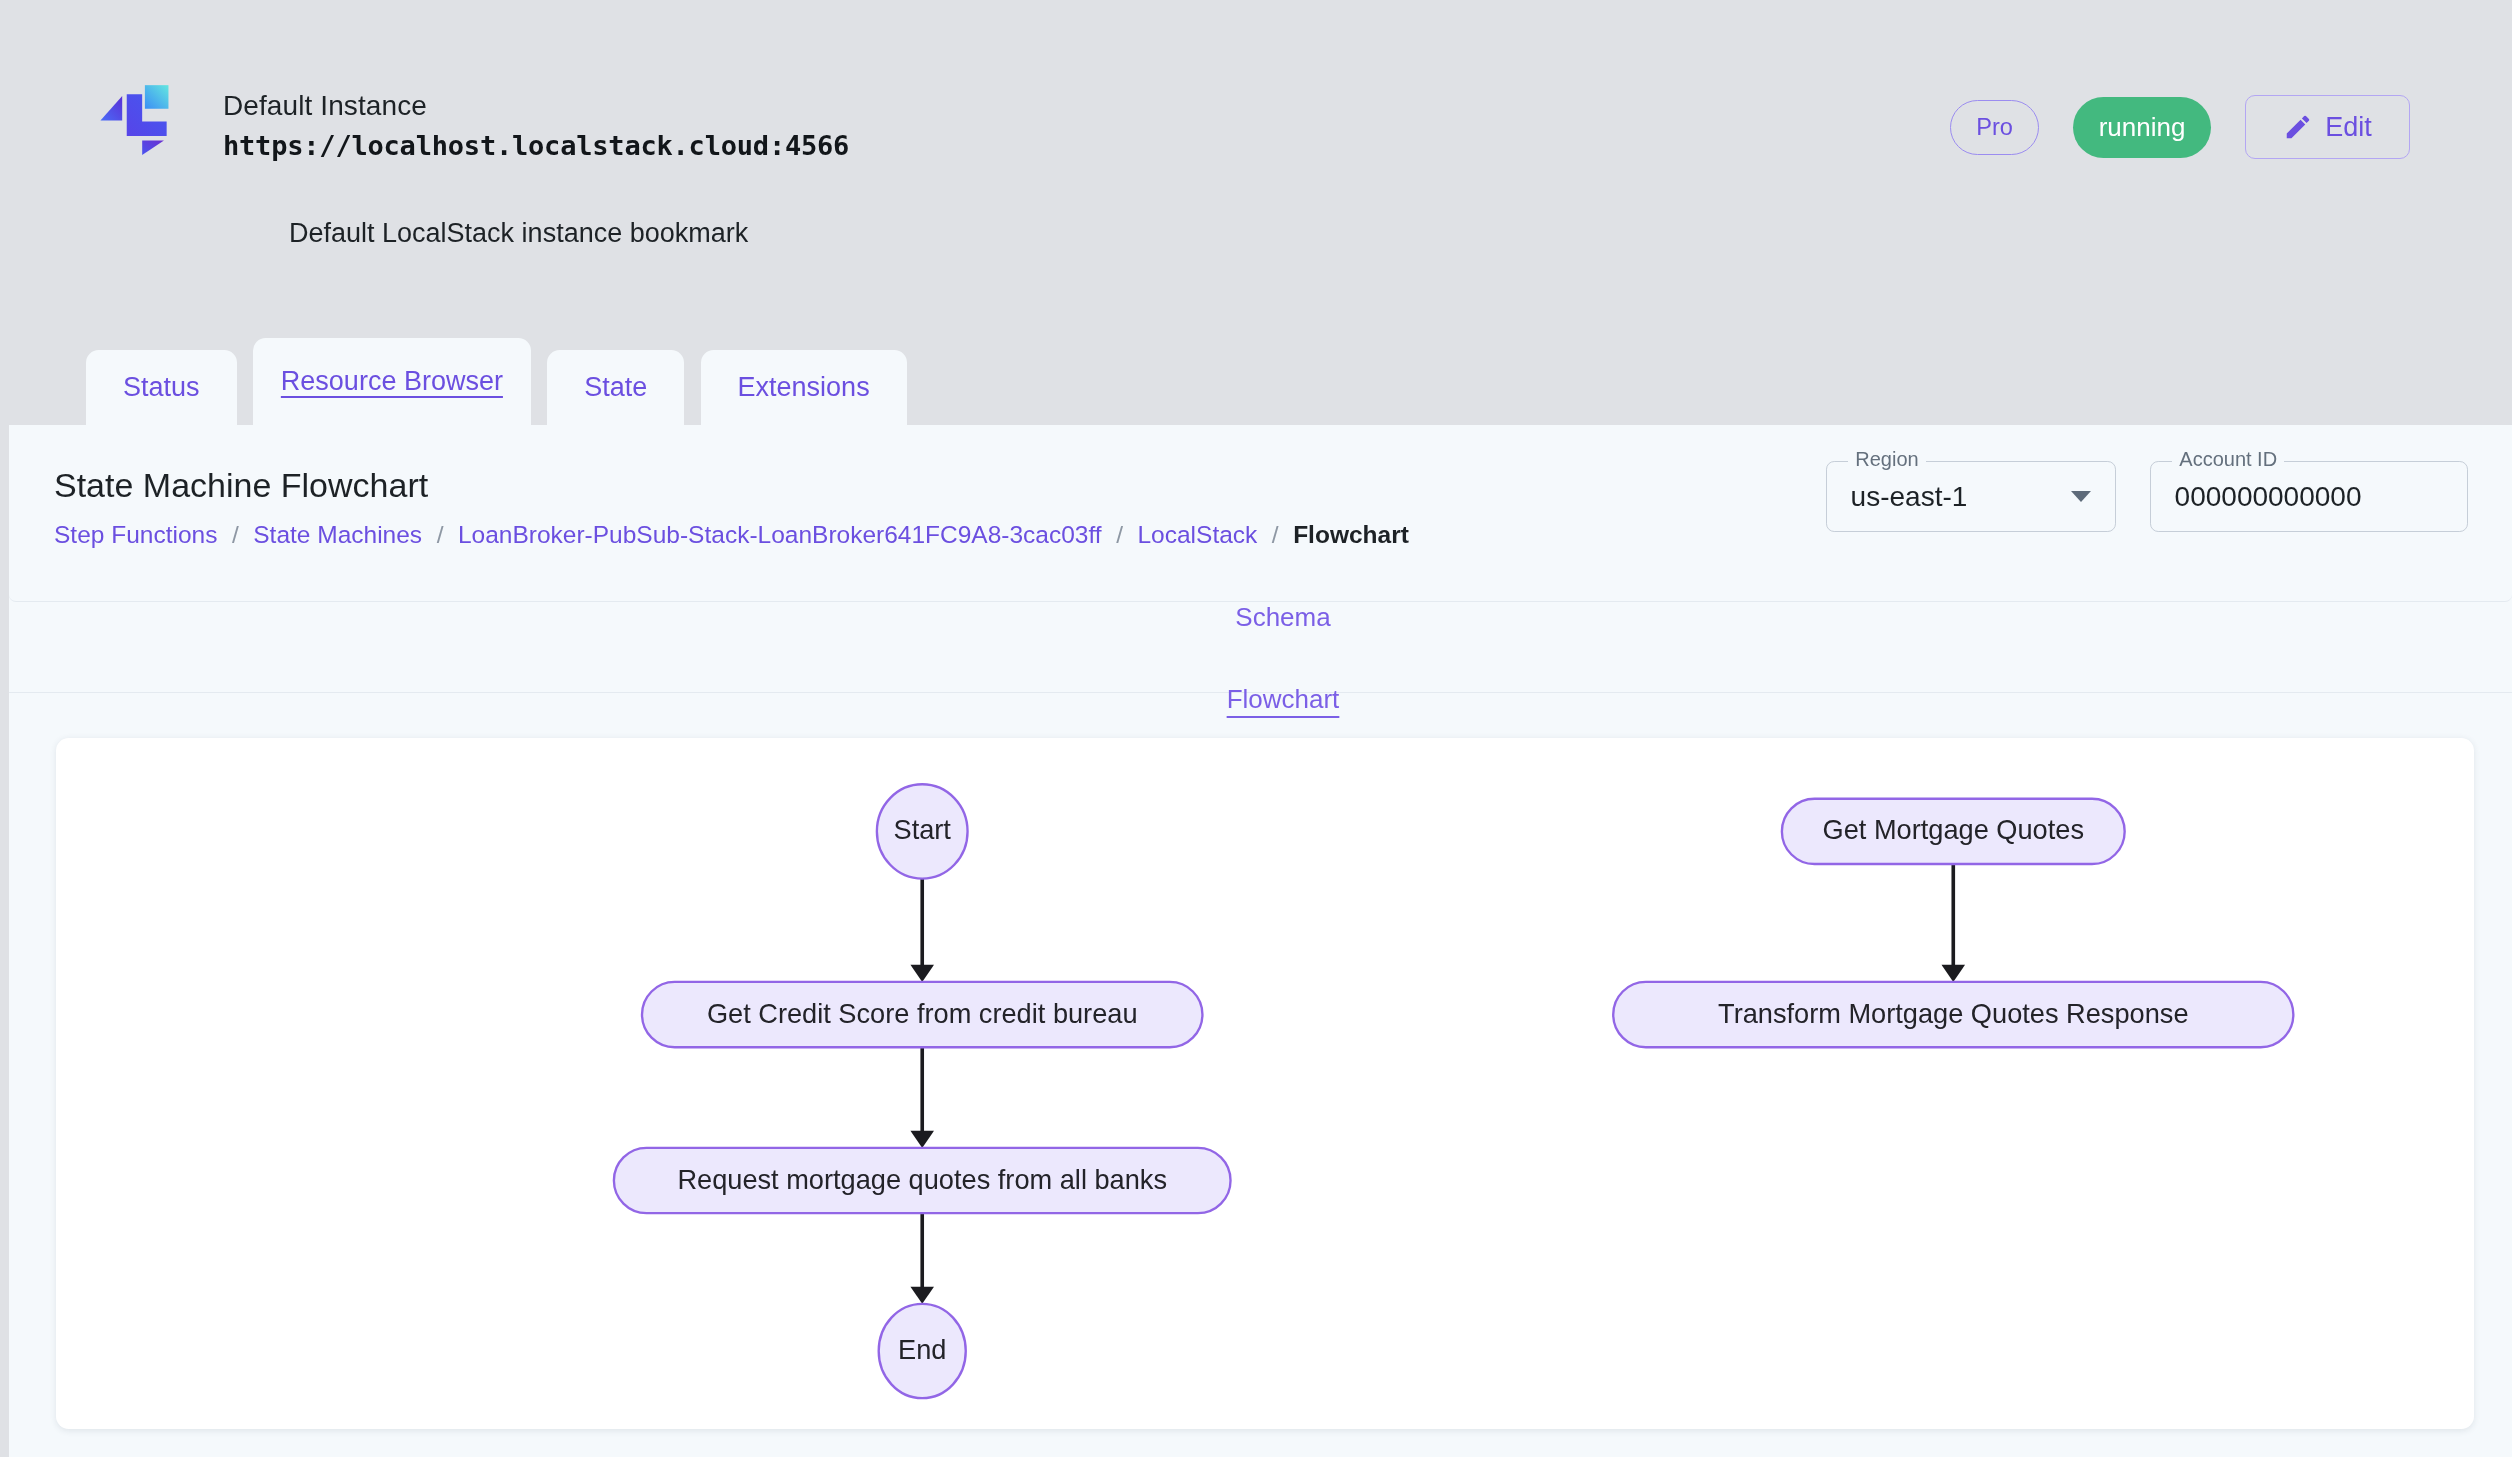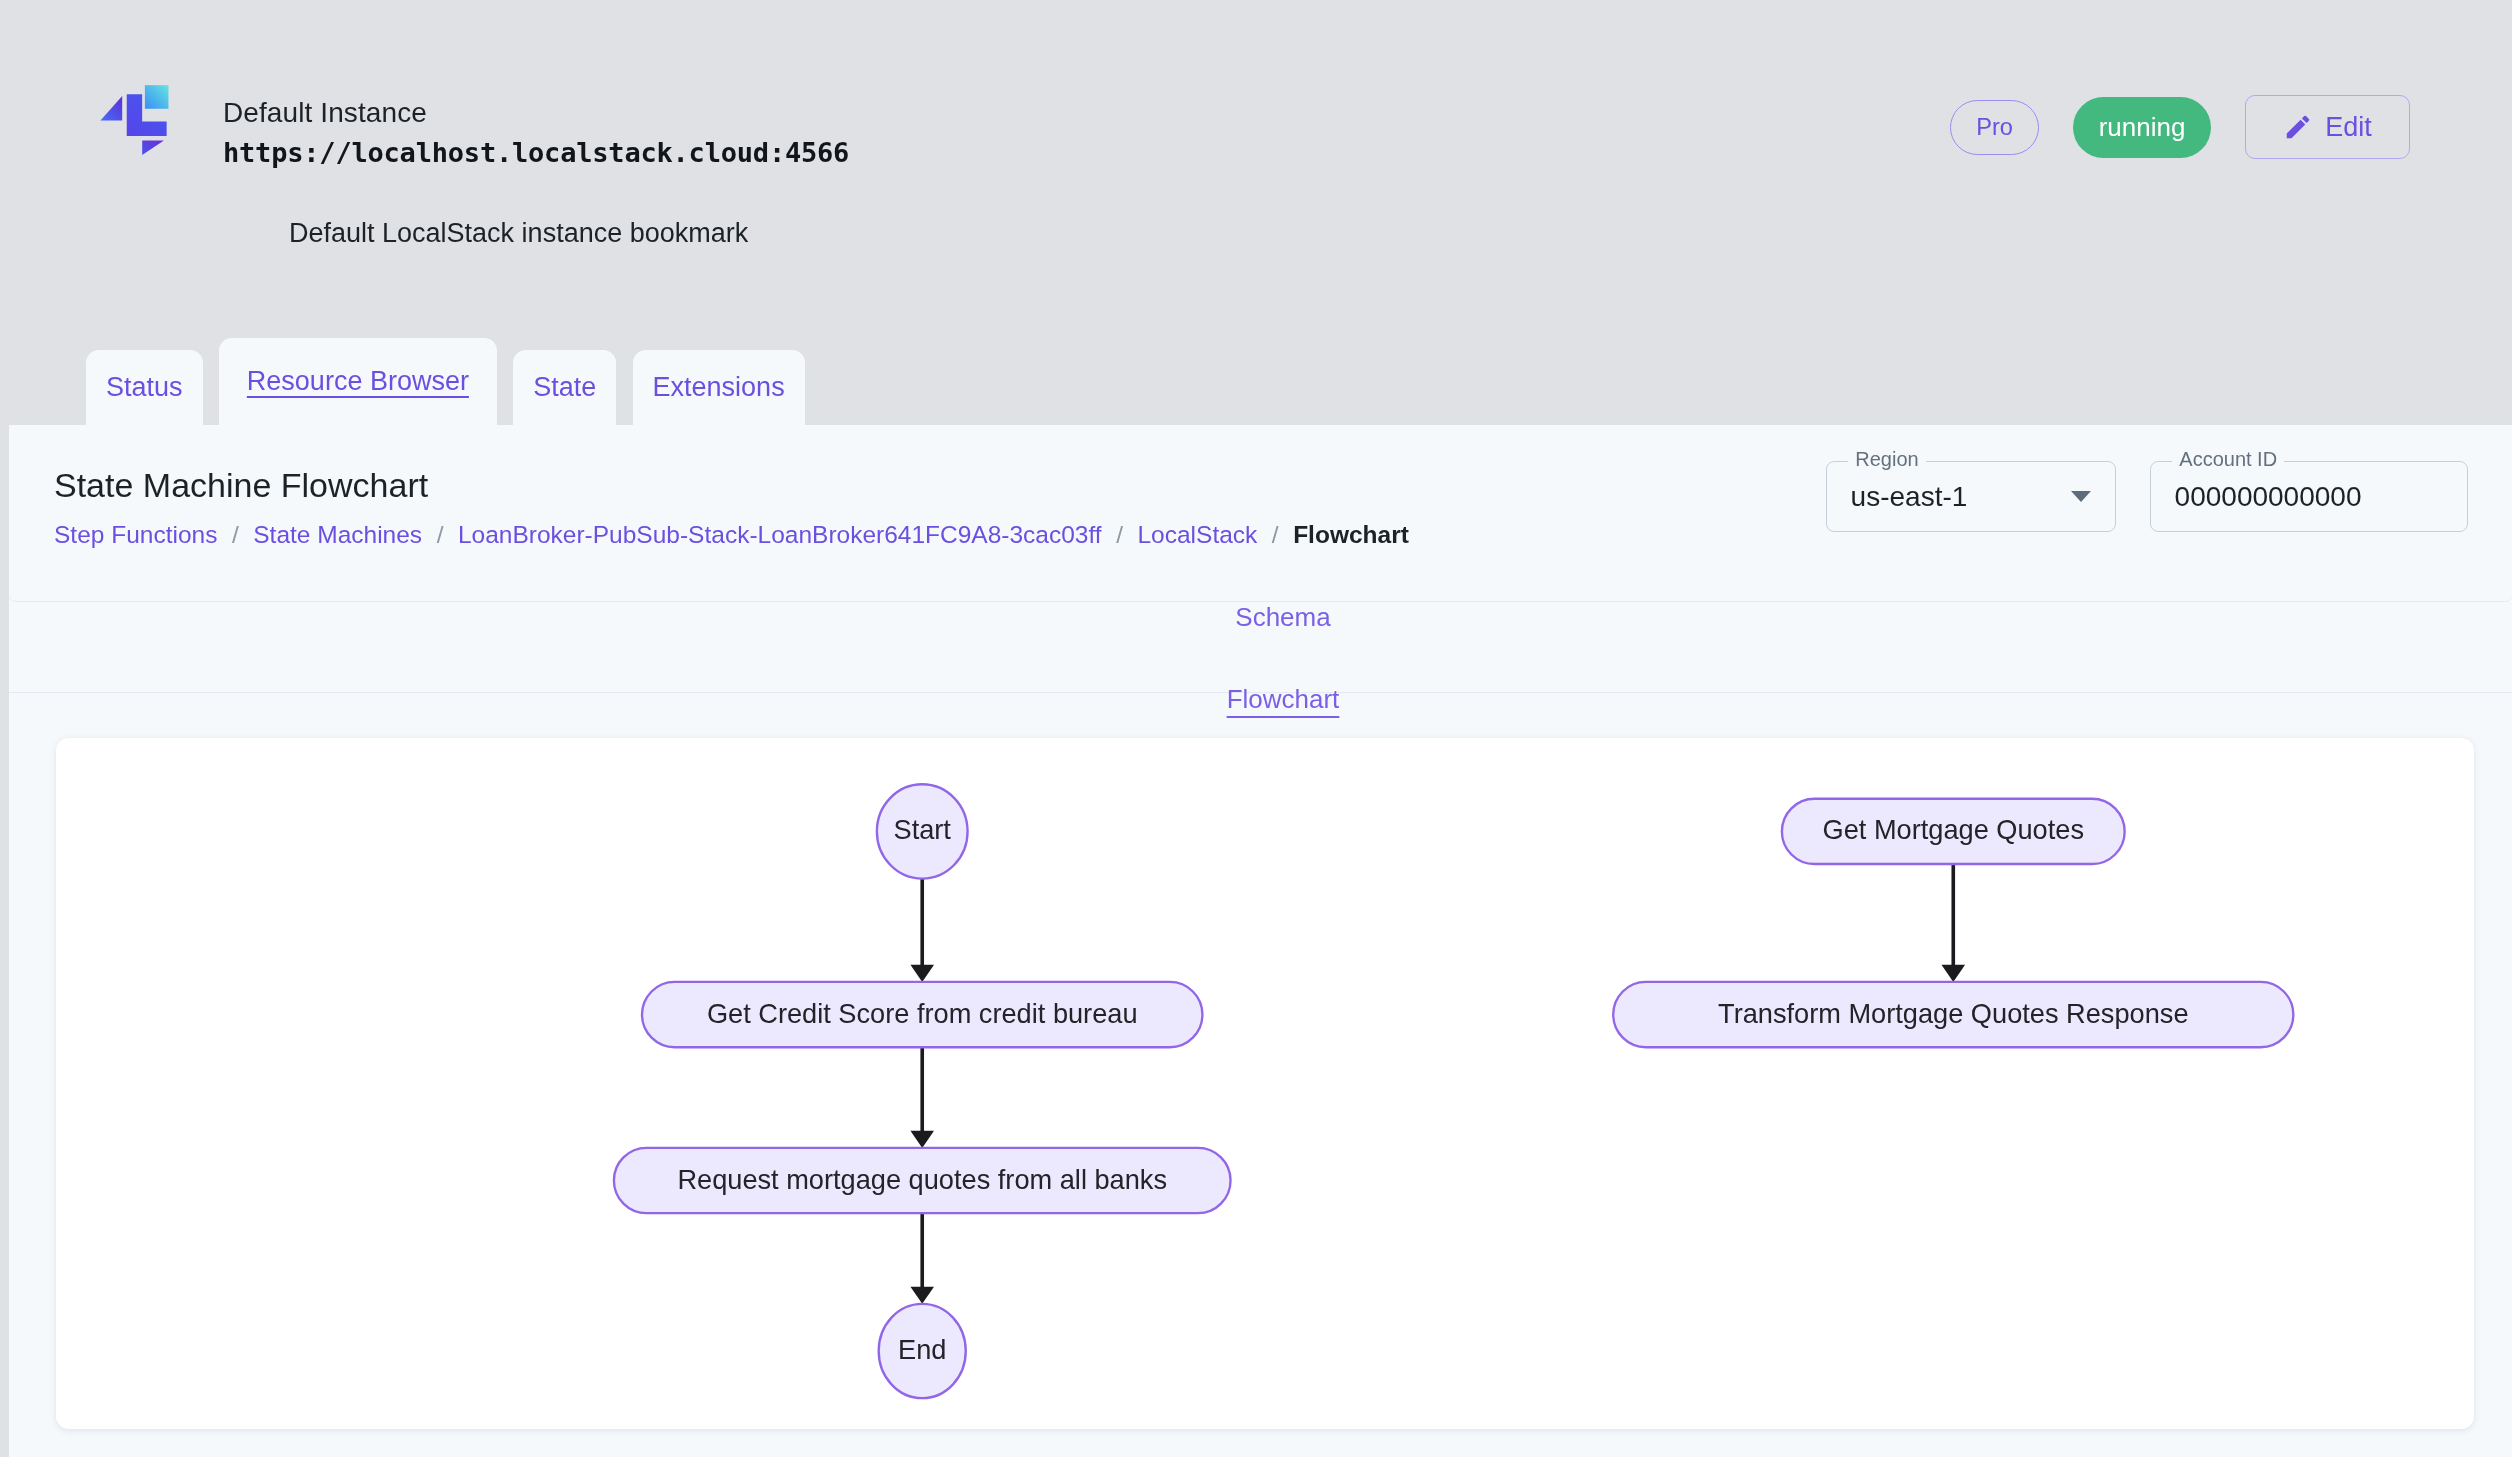--- a/index.html
+++ b/index.html
@@ -17,21 +17,21 @@
   
   .header {
     position: absolute; left: 9px; top: 0; right: 0; height: 425px;
     background: #dfe1e5;
   }
   .brand-row { position: absolute; left: 86px; top: 77px; display: flex; align-items: flex-start; }
 
   .ls-logo { width: 78px; height: 78px; position: relative; flex: 0 0 auto; }
   .ls-logo svg { display: block; width: 78px; height: 78px; }
 
-  .brand-text { margin-left: 50px; margin-top: 18px; }
+  .brand-text { margin-left: 50px; margin-top: 11px; }
   .instance-name {
     font-size: 28px; color: #1d2226; line-height: 1.25; font-weight: 400;
     letter-spacing: 0.1px;
   }
   .instance-url {
     font-family: "DejaVu Sans Mono", "Liberation Mono", monospace;
     font-size: 27px; font-weight: 700; color: #12161a; line-height: 1.35;
     margin-top: 5.4px; letter-spacing: -0.2px;
   }
   .instance-desc {
@@ -63,21 +63,21 @@
   .btn-edit svg { width: 30px; height: 30px; display: block; }
 
   
   .tabs {
     position: absolute; left: 77px; bottom: 0; display: flex; align-items: flex-end; gap: 16.3px;
   }
   .tab {
     background: #f5f9fc; border-radius: 12.7px 12.7px 0 0;
     display: flex; align-items: center; justify-content: center;
     color: #6b4fe0; font-size: 27px; cursor: pointer; white-space: nowrap;
-    height: 75px; padding: 0 20px;
+    height: 75px; padding: 0 37px;
   }
   .tab.active { height: 87px; padding: 0 28px; }
   .tab.active .tab-label { text-decoration: underline; text-underline-offset: 6.4px; }
 
   
   .content {
     position: absolute; left: 9px; top: 425px; right: 0; bottom: 0;
     background: #f5f9fc;
   }
 

